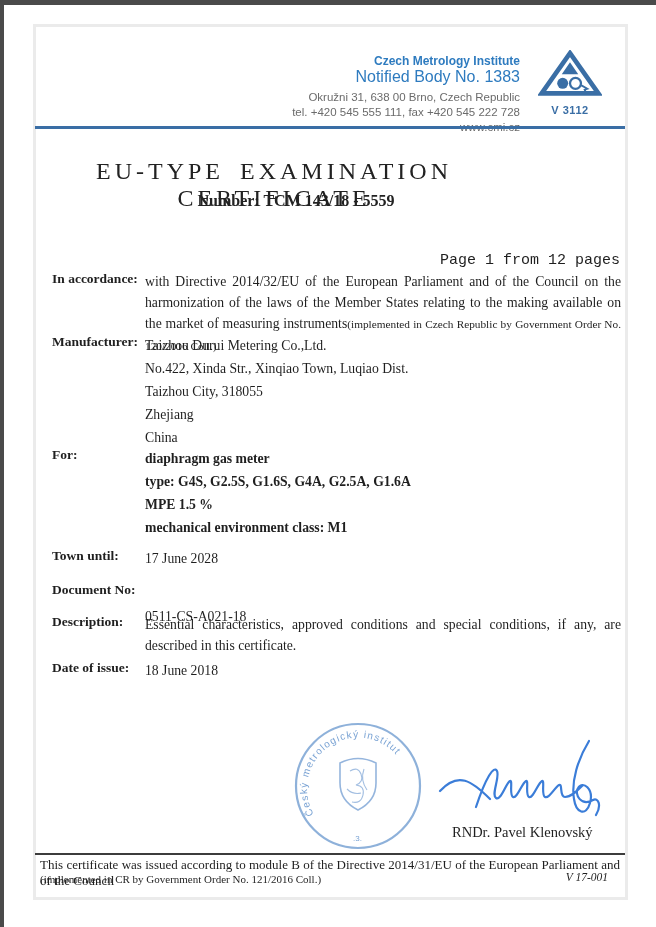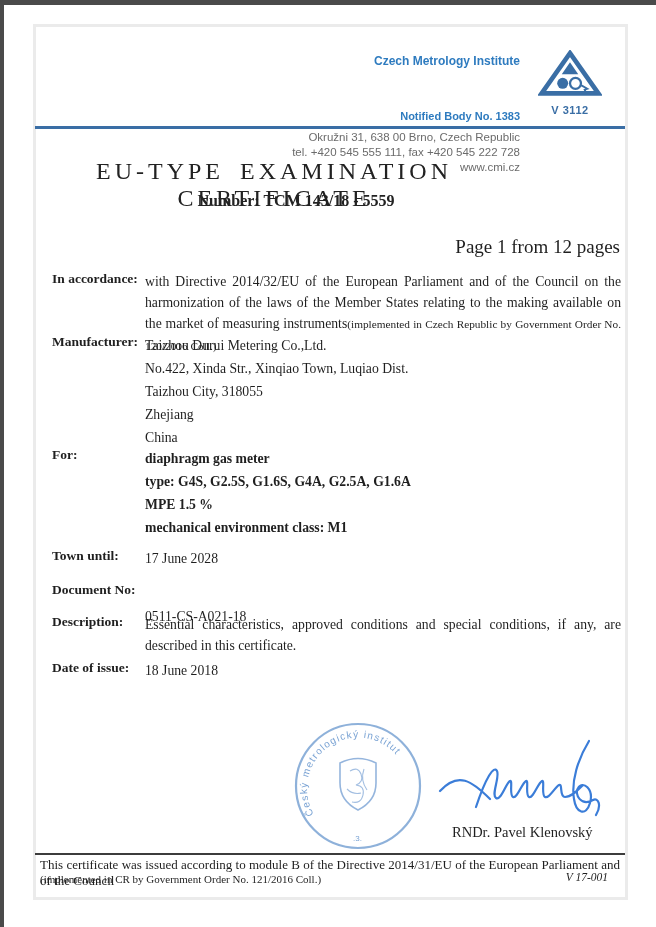--- a/index.html
+++ b/index.html
@@ -18,33 +18,33 @@
   .edge-top{position:absolute;left:0;top:0;width:656px;height:5px;background:#4a4a4a;}
   .edge-left{position:absolute;left:0;top:0;width:4px;height:927px;background:#4a4a4a;}
   .inner-frame{position:absolute;left:33px;top:24px;width:595px;height:876px;
                border:3px solid #ebebeb;}
   .sans{font-family:"Liberation Sans",sans-serif;}
 
   
   .cmi-logo{position:absolute;left:52px;top:52px;}
   .hdr-block{position:absolute;left:230px;top:54px;width:290px;text-align:right;}
   .hdr-org{color:var(--header-blue);font-weight:bold;font-size:12px;line-height:15px;}
-  .hdr-nb{color:var(--header-blue);font-weight:bold;font-size:11px;line-height:15px;margin-bottom:6px;margin-top:40px;}
+  .hdr-nb{color:var(--header-blue);font-weight:normal;font-size:16px;line-height:15px;margin-bottom:6px;}
   .hdr-addr{color:#6b6b6b;font-size:11.5px;line-height:15px;}
   .hdr-web{color:#6b6b6b;font-size:11.5px;line-height:15px;}
   .tri-logo{position:absolute;left:534px;top:50px;width:72px;text-align:center;}
   .tri-code{color:var(--rule-blue);font-weight:bold;font-size:11px;margin-top:-2px;letter-spacing:.5px;}
   .hdr-rule{position:absolute;left:35px;top:126px;width:590px;height:3px;background:var(--rule-blue);}
 
   
   .title{position:absolute;left:0;top:158px;width:548px;text-align:center;
          font-weight:normal;font-size:24px;letter-spacing:4px;word-spacing:6px;color:#222;}
   .cert-number{position:absolute;left:0;top:192px;width:592px;text-align:center;
          font-weight:bold;font-size:16px;color:#222;}
-  .page-info{position:absolute;right:36px;top:236px;font-size:19px;}
+  .page-info{position:absolute;right:36px;top:252px;font-size:15px;font-family:Liberation Mono, monospace;}
 
   
   .flabel{position:absolute;left:52px;width:95px;font-weight:bold;font-size:13.5px;}
   .fvalue{position:absolute;left:145px;width:476px;font-size:13.7px;line-height:21px;}
   .justify{text-align:justify;}
   .small-note{font-size:11.3px;}
   .lines div{line-height:23px;}
 
   .approved{position:absolute;right:36px;top:691px;font-weight:bold;font-size:14.5px;}
   .stamp{position:absolute;left:291px;top:719px;}

